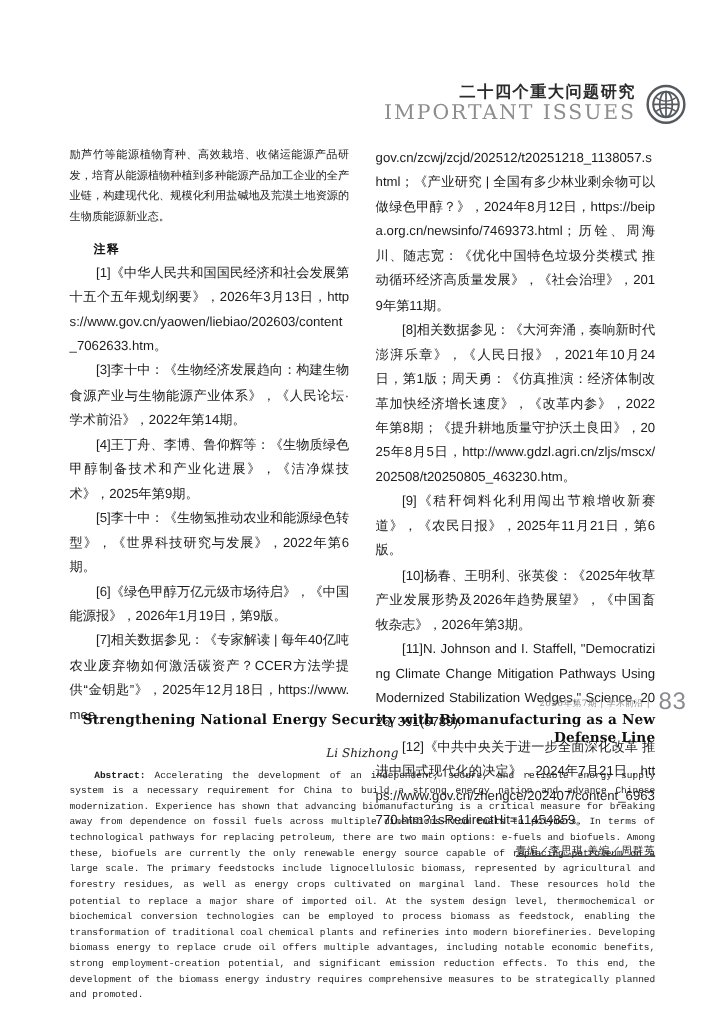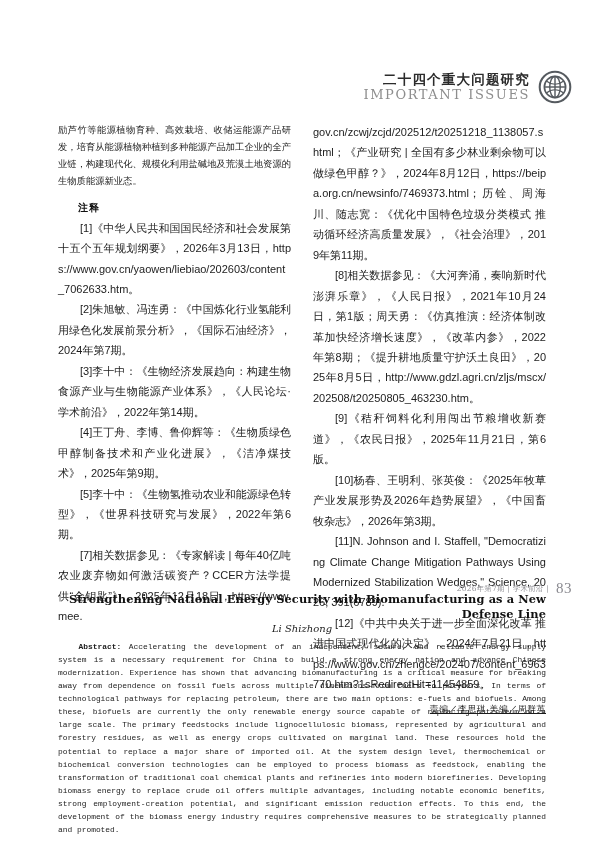--- a/index.html
+++ b/index.html
@@ -40,21 +40,21 @@
   }
   .header-cn {
     font-family: "DejaVu Serif", "Liberation Serif", serif;
     font-size: 13.5px;
     font-weight: bold;
     letter-spacing: 1.2px;
     color: #2b2b2b;
   }
   .header-en {
     font-family: "DejaVu Serif", "Liberation Serif", serif;
-    font-size: 13px;
+    font-size: 17px;
     letter-spacing: 1.6px;
     color: #8d8d8d;
     margin-top: 2px;
   }
   .globe-icon {
     width: 34px;
     height: 34px;
     flex: 0 0 34px;
   }
 
@@ -165,22 +165,22 @@
     gap: 7px;
     color: #8f8f95;
   }
   .footer-text {
     font-family: "DejaVu Serif", "Liberation Serif", serif;
     font-size: 7.4px;
     letter-spacing: 0.3px;
     color: #8f8f95;
   }
   .footer-page {
-    font-family: Liberation Serif, serif;
-    font-size: 15px;
+    font-family: Liberation Sans, sans-serif;
+    font-size: 20px;
     color: #8a8a90;
     letter-spacing: 0.5px;
   }
 </style>
 </head>
 <body>
 
 <div class="page">
 
   <div class="header">
@@ -200,24 +200,24 @@
       </svg>
     </span>
   </div>
 
   <div class="columns">
 
     <div class="col">
       <p class="cn-par">励芦竹等能源植物育种、高效栽培、收储运能源产品研发，培育从能源植物种植到多种能源产品加工企业的全产业链，构建现代化、规模化利用盐碱地及荒漠土地资源的生物质能源新业态。</p>
       <div class="notes-title">注释</div>
       <p class="ref-item">[1]《中华人民共和国国民经济和社会发展第十五个五年规划纲要》，2026年3月13日，https://www.gov.cn/yaowen/liebiao/202603/content_7062633.htm。</p>
-      <p class="ref-item">[2]朱旭敏、冯连勇：《中国炼化行业氢能利用绿色化发展前景分析》，《国际石油经济》，2024年第7期。</p>
       <p class="ref-item">[3]李十中：《生物经济发展趋向：构建生物食源产业与生物能源产业体系》，《人民论坛·学术前沿》，2022年第14期。</p>
       <p class="ref-item">[4]王丁舟、李博、鲁仰辉等：《生物质绿色甲醇制备技术和产业化进展》，《洁净煤技术》，2025年第9期。</p>
       <p class="ref-item">[5]李十中：《生物氢推动农业和能源绿色转型》，《世界科技研究与发展》，2022年第6期。</p>
+      <p class="ref-item">[6]《绿色甲醇万亿元级市场待启》，《中国能源报》，2026年1月19日，第9版。</p>
       <p class="ref-item">[7]相关数据参见：《专家解读 | 每年40亿吨农业废弃物如何激活碳资产？CCER方法学提供“金钥匙”》，2025年12月18日，https://www.mee.</p>
     </div>
 
     <div class="col">
       <p class="ref-item cont">gov.cn/zcwj/zcjd/202512/t20251218_1138057.shtml；《产业研究 | 全国有多少林业剩余物可以做绿色甲醇？》，2024年8月12日，https://beipa.org.cn/newsinfo/7469373.html；历铨、周海川、随志宽：《优化中国特色垃圾分类模式 推动循环经济高质量发展》，《社会治理》，2019年第11期。</p>
       <p class="ref-item">[8]相关数据参见：《大河奔涌，奏响新时代澎湃乐章》，《人民日报》，2021年10月24日，第1版；周天勇：《仿真推演：经济体制改革加快经济增长速度》，《改革内参》，2022年第8期；《提升耕地质量守护沃土良田》，2025年8月5日，http://www.gdzl.agri.cn/zljs/mscx/202508/t20250805_463230.htm。</p>
       <p class="ref-item">[9]《秸秆饲料化利用闯出节粮增收新赛道》，《农民日报》，2025年11月21日，第6版。</p>
       <p class="ref-item">[10]杨春、王明利、张英俊：《2025年牧草产业发展形势及2026年趋势展望》，《中国畜牧杂志》，2026年第3期。</p>
       <p class="ref-item">[11]N. Johnson and I. Staffell, "Democratizing Climate Change Mitigation Pathways Using Modernized Stabilization Wedges," Science, 2026, 391(6789).</p>
       <p class="ref-item">[12]《中共中央关于进一步全面深化改革 推进中国式现代化的决定》，2024年7月21日，https://www.gov.cn/zhengce/202407/content_6963770.htm?1sRedirectHit=11454859。</p>

